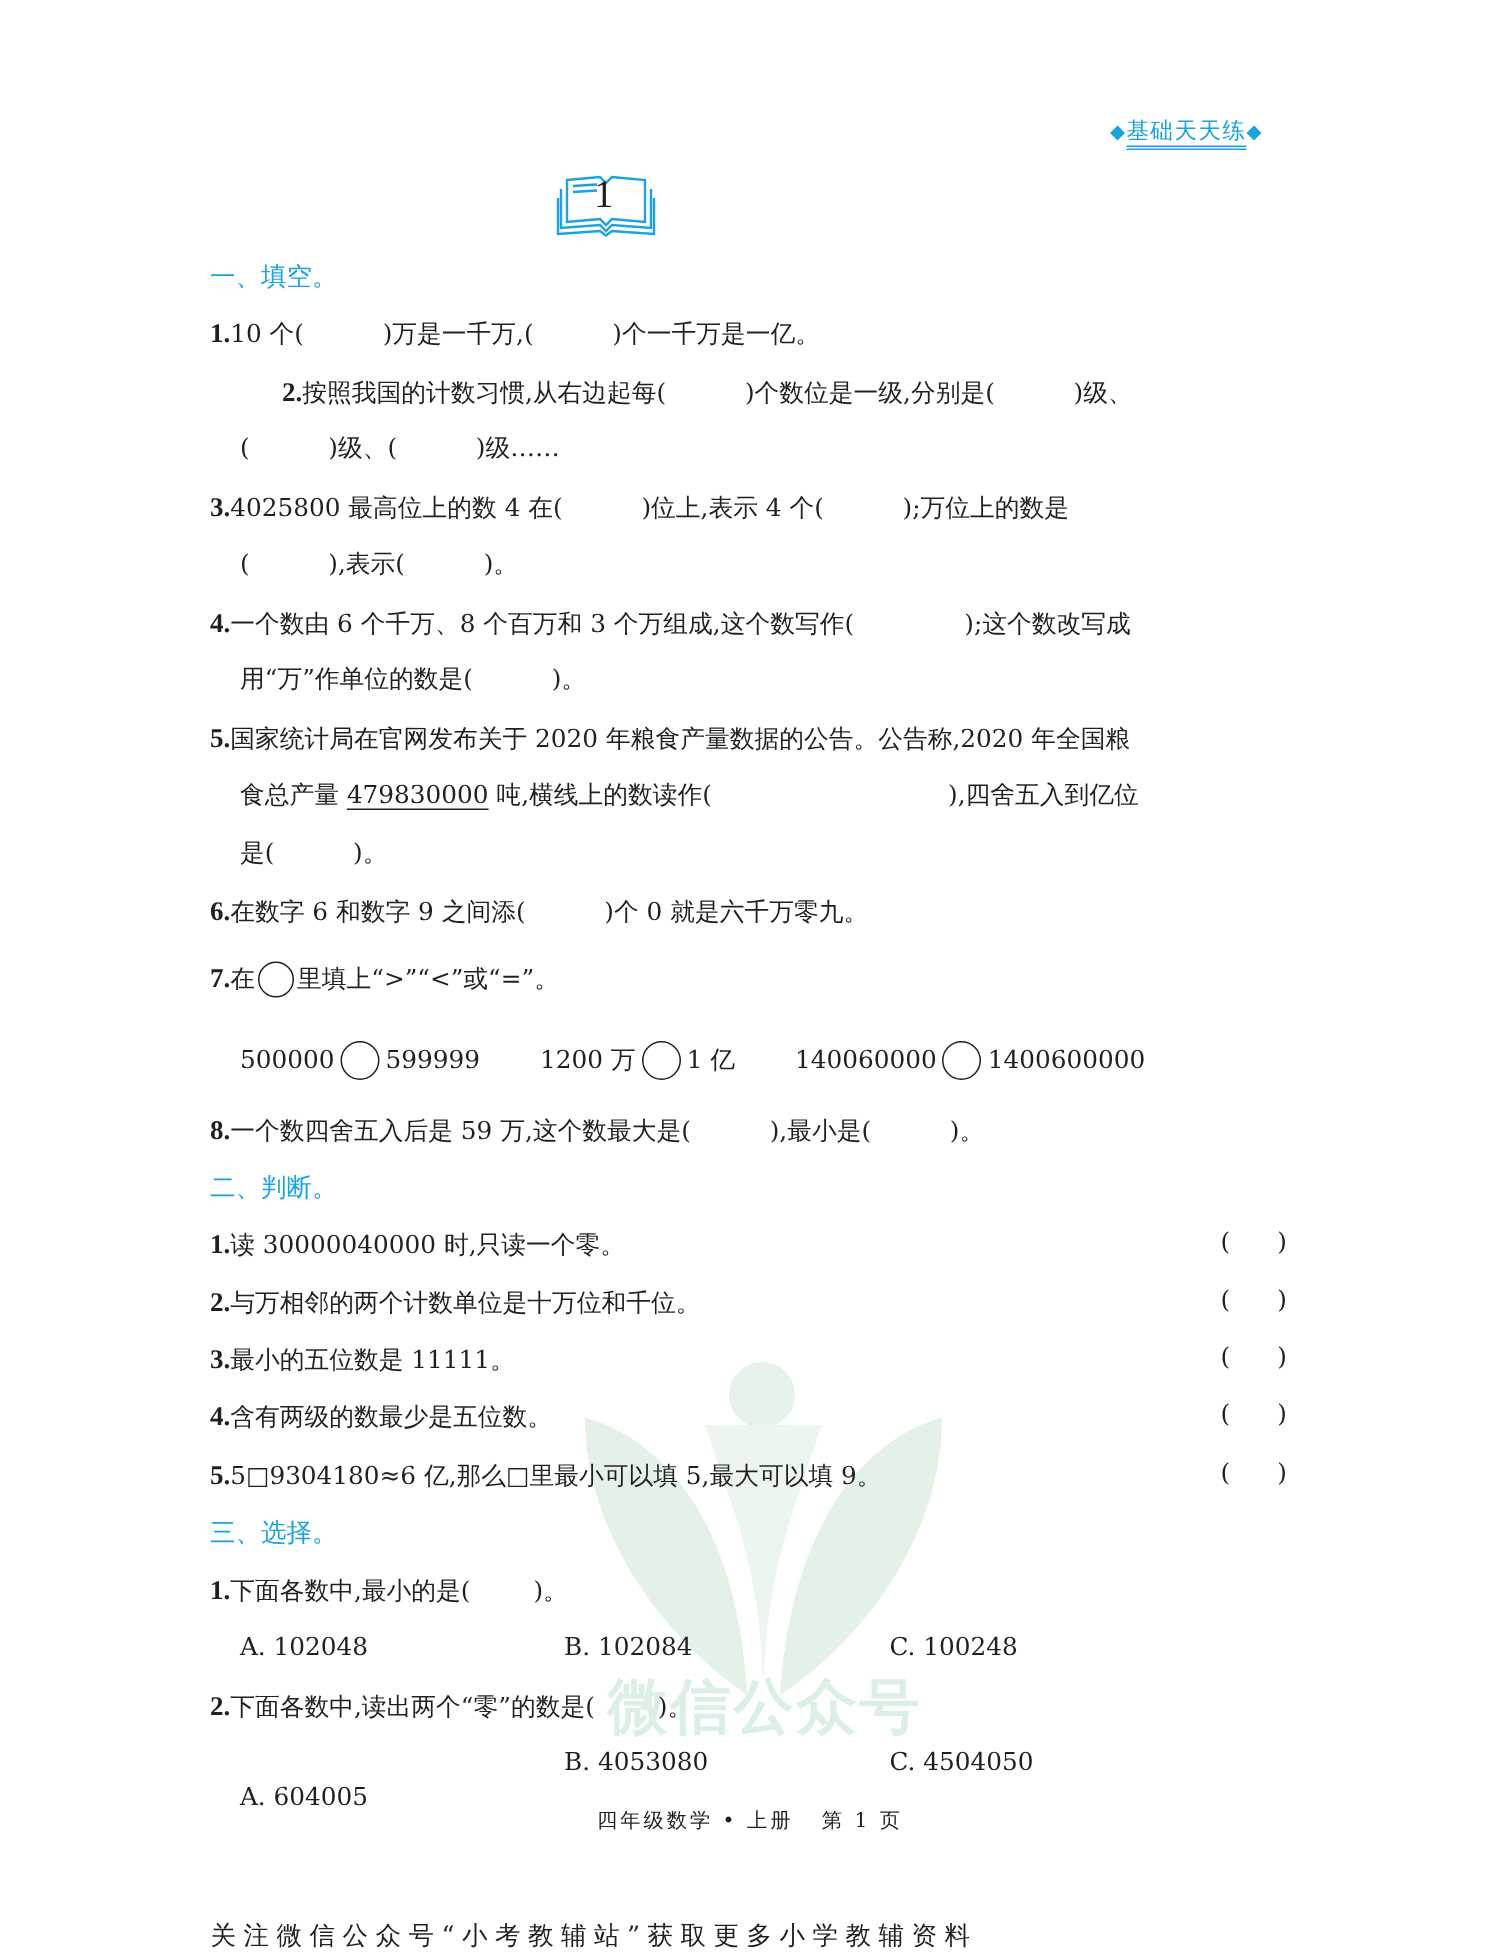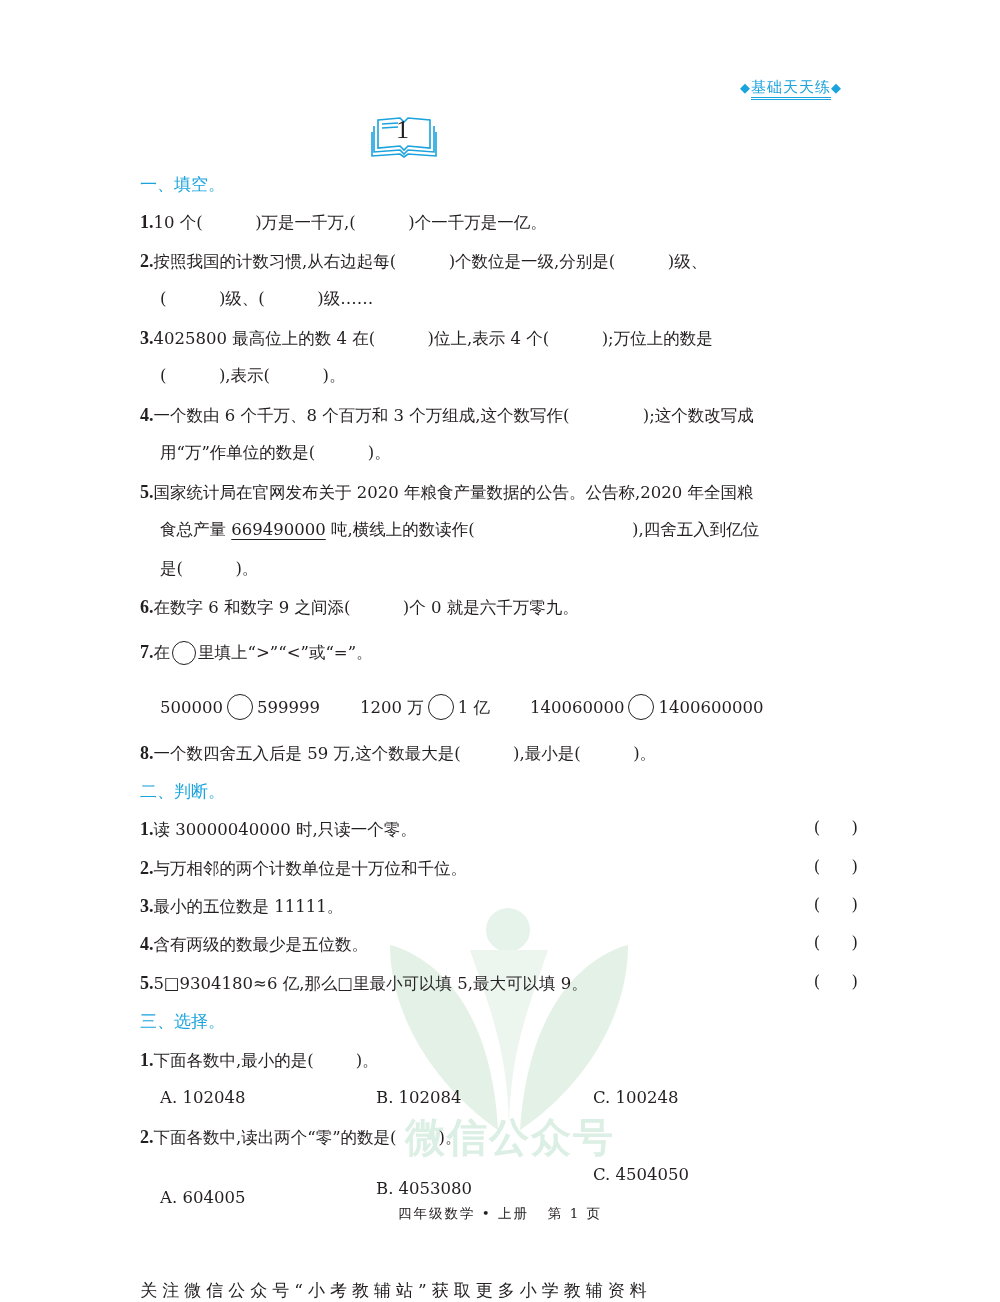--- a/index.html
+++ b/index.html
@@ -56,31 +56,31 @@
       </g>
     </svg>
     <span class="num">1</span>
   </div>
 </div>
 
 <div class="abs sec" style="top:173px;">一、填空。</div>
 
 <div class="abs line" style="top:211px;"><b>1.</b><span>10 个(          )万是一千万,(          )个一千万是一亿。</span></div>
 
-<div class="abs line" style="top:250px;"><b>2.</b><span>按照我国的计数习惯,从右边起每(          )个数位是一级,分别是(          )级、</span></div>
+<div class="abs line" style="top:250px;margin-left:48px;"><b>2.</b><span>按照我国的计数习惯,从右边起每(          )个数位是一级,分别是(          )级、</span></div>
 <div class="abs line indent" style="top:288px;">(          )级、(          )级……</div>
 
 <div class="abs line" style="top:327px;"><b>3.</b><span>4025800 最高位上的数 4 在(          )位上,表示 4 个(          );万位上的数是</span></div>
 <div class="abs line indent" style="top:365px;">(          ),表示(          )。</div>
 
 <div class="abs line" style="top:404px;"><b>4.</b><span>一个数由 6 个千万、8 个百万和 3 个万组成,这个数写作(              );这个数改写成</span></div>
 <div class="abs line indent" style="top:442px;">用“万”作单位的数是(          )。</div>
 
 <div class="abs line" style="top:481px;"><b>5.</b><span>国家统计局在官网发布关于 2020 年粮食产量数据的公告。公告称,2020 年全国粮</span></div>
-<div class="abs line indent" style="top:519px;"><span>食总产量 </span><span class="u">669490000</span> <span>吨,横线上的数读作(                              ),四舍五入到亿位</span></div>
+<div class="abs line indent" style="top:519px;"><span>食总产量 </span><span class="u">479830000</span> <span>吨,横线上的数读作(                              ),四舍五入到亿位</span></div>
 <div class="abs line indent" style="top:558px;">是(          )。</div>
 
 <div class="abs line" style="top:596px;"><b>6.</b><span>在数字 6 和数字 9 之间添(          )个 0 就是六千万零九。</span></div>
 
 <div class="abs line" style="top:641px;"><b>7.</b><span>在</span><span class="circ sm"></span><span>里填上“&gt;”“&lt;”或“=”。</span></div>
 
 <div class="abs line" style="left:160px; top:695px;"><span>500000</span><span class="circ"></span><span>599999</span><span style="display:inline-block;width:40px;"></span><span>1200 万</span><span class="circ"></span><span>1 亿</span><span style="display:inline-block;width:40px;"></span><span>140060000</span><span class="circ"></span><span>1400600000</span></div>
 
 <div class="abs line" style="top:742px;"><b>8.</b><span>一个数四舍五入后是 59 万,这个数最大是(          ),最小是(          )。</span></div>
 
@@ -103,17 +103,17 @@
 
 <div class="abs sec" style="top:1010px;">三、选择。</div>
 
 <div class="abs line" style="top:1049px;"><b>1.</b><span>下面各数中,最小的是(        )。</span></div>
 <div class="abs opt" style="left:160px; top:1088px;">A. 102048</div>
 <div class="abs opt" style="left:376px; top:1088px;">B. 102084</div>
 <div class="abs opt" style="left:593px; top:1088px;">C. 100248</div>
 
 <div class="abs line" style="top:1126px;"><b>2.</b><span>下面各数中,读出两个“零”的数是(        )。</span></div>
 <div class="abs opt" style="left:160px; top:1165px;margin-top:23px;">A. 604005</div>
-<div class="abs opt" style="left:376px; top:1165px;margin-top:14px;">B. 4053080</div>
+<div class="abs opt" style="left:376px; top:1165px;">B. 4053080</div>
 <div class="abs opt" style="left:593px; top:1165px;">C. 4504050</div>
 
 <div class="abs footer" style="white-space:pre;text-align:center;">四年级数学 • 上册   第 1 页</div>
 <div class="abs promo">关注微信公众号“小考教辅站”获取更多小学教辅资料</div>
 
 </body></html>

